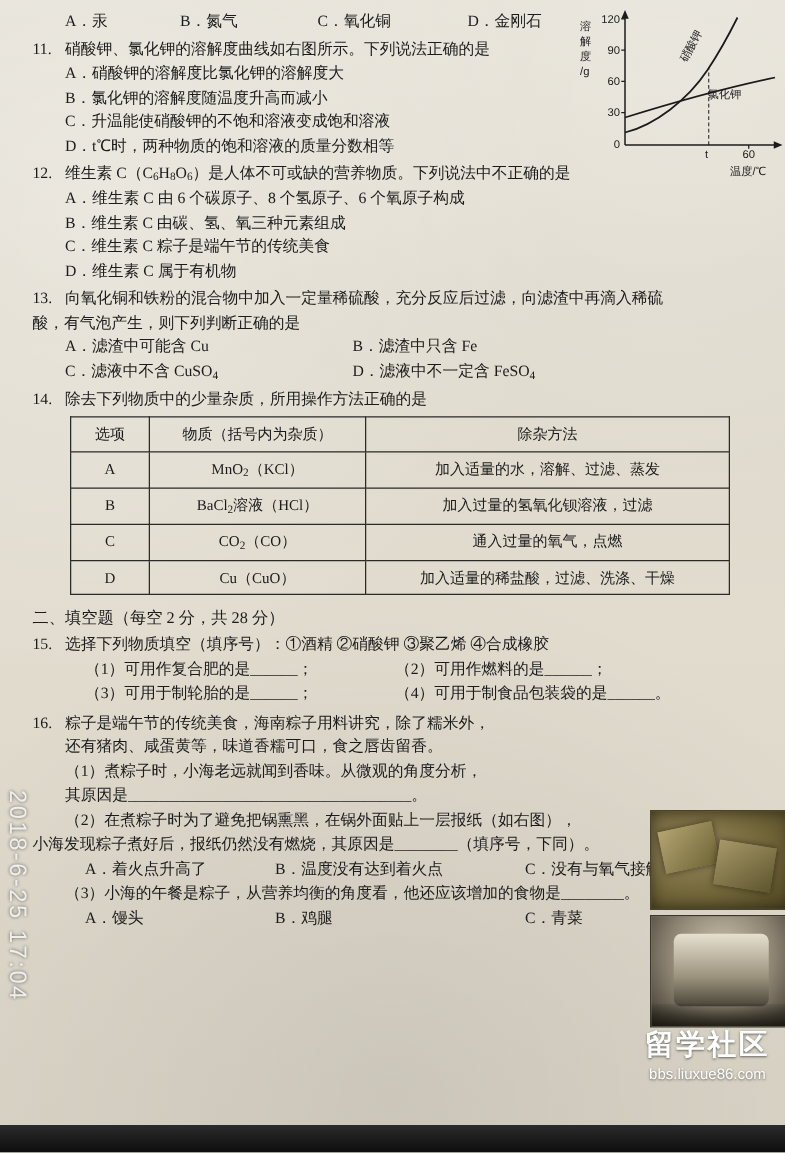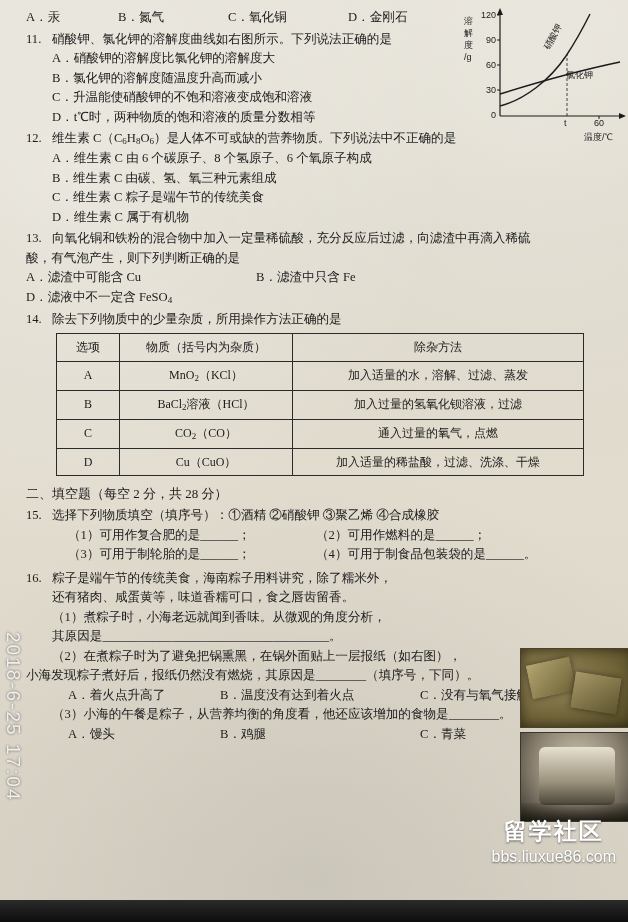--- a/index.html
+++ b/index.html
@@ -27,21 +27,21 @@
   .content{
     position:absolute;
     left:26px;top:8px;width:576px;
     font-size:12.6px;
     line-height:1.55;
   }
   .q{margin-bottom:2px;position:relative;}
   .qline{display:flex;align-items:flex-start;}
   .num{width:26px;flex:none;text-align:left;}
   .qtext{flex:1;}
-  .opts{display:flex;}
+  .opts{display:flex;margin-left:26px;}
   .opt{white-space:nowrap;}
   .opt-a{width:92px;}
   .opt-b{width:110px;}
   .opt-c{width:120px;}
   .indent{margin-left:26px;}
   .indent2{margin-left:42px;}
   sub{font-size:9px;vertical-align:-2px;}
 
   
   .graph{
@@ -131,21 +131,21 @@
     position:absolute;right:12px;bottom:56px;
     text-align:center;
     font-family:"Liberation Sans",sans-serif;
   }
   .wm .wm-cn{
     font-size:23px;color:#ffffff;font-weight:bold;
     text-shadow:0 1px 2px rgba(0,0,0,.55);
     letter-spacing:2px;
   }
   .wm .wm-en{
-    font-size:16px;color:#ffffff;
+    font-size:12px;color:#ffffff;
     text-shadow:0 1px 2px rgba(0,0,0,.55);
     margin-top:1px;
   }
 
   
   .footer{
     position:absolute;left:0;right:0;bottom:6px;
     text-align:center;font-size:12px;
     color:#1b1b1b;
   }
@@ -197,20 +197,21 @@
       <div class="qline">
         <span class="num">13.</span>
         <span class="qtext">向氧化铜和铁粉的混合物中加入一定量稀硫酸，充分反应后过滤，向滤渣中再滴入稀硫</span>
       </div>
       <div>酸，有气泡产生，则下列判断正确的是</div>
       <div class="opts">
         <span class="opt" style="width:230px">A．滤渣中可能含 Cu</span>
         <span class="opt">B．滤渣中只含 Fe</span>
       </div>
       <div class="opts">
+        <span class="opt" style="width:230px">C．滤液中不含 CuSO<sub>4</sub></span>
         <span class="opt">D．滤液中不一定含 FeSO<sub>4</sub></span>
       </div>
     </div>
 
     <div class="q">
       <div class="qline">
         <span class="num">14.</span>
         <span class="qtext">除去下列物质中的少量杂质，所用操作方法正确的是</span>
       </div>
     </div>

